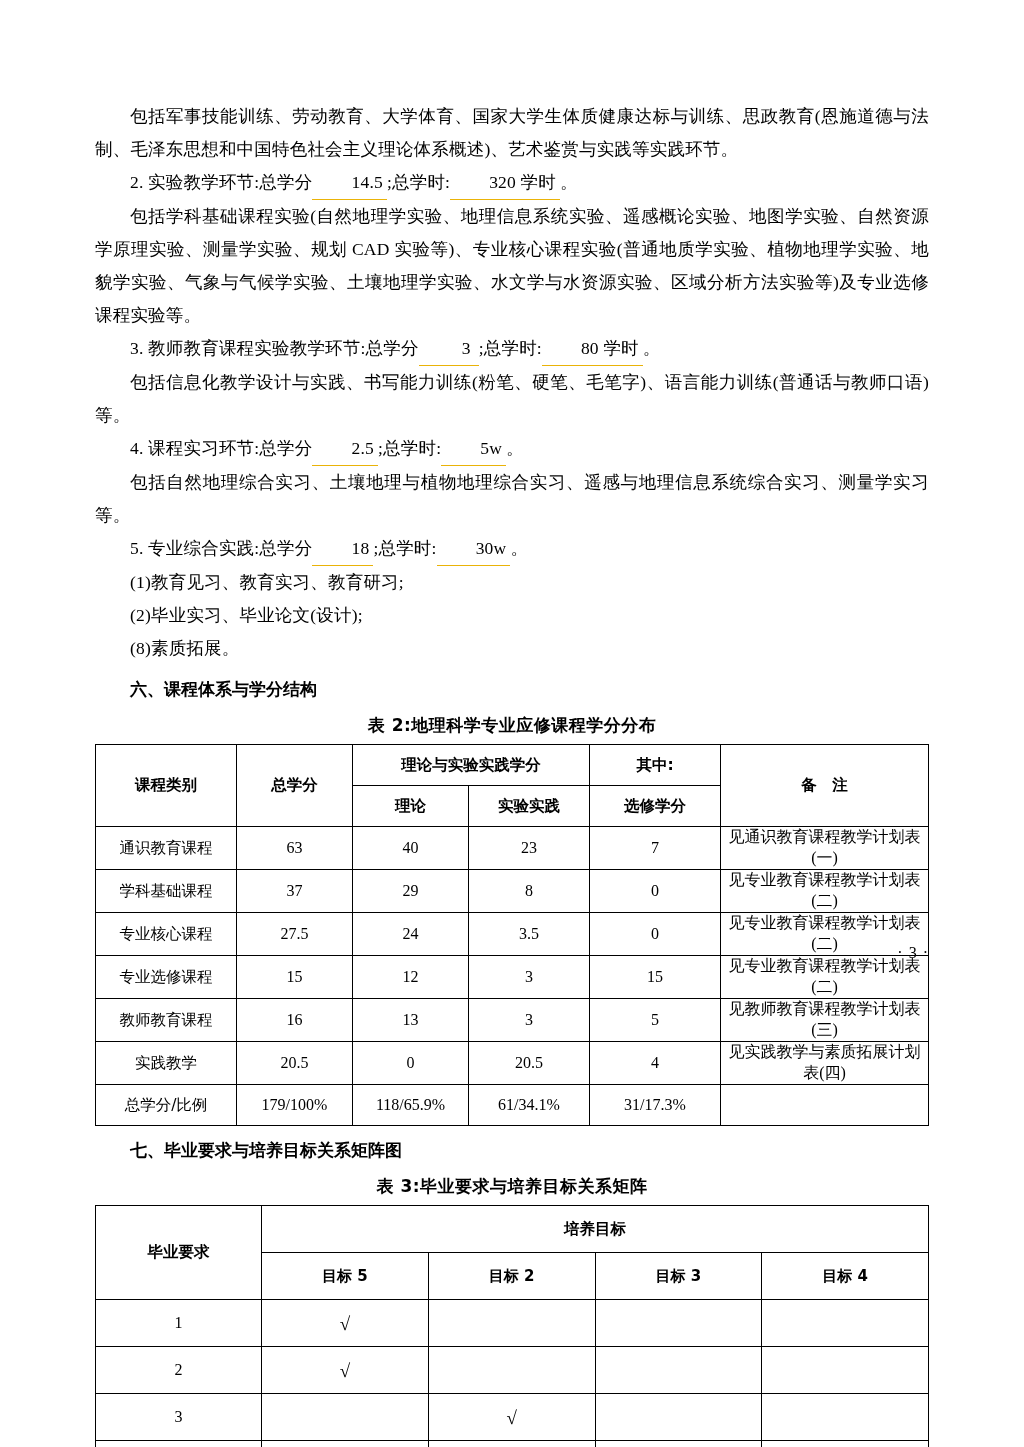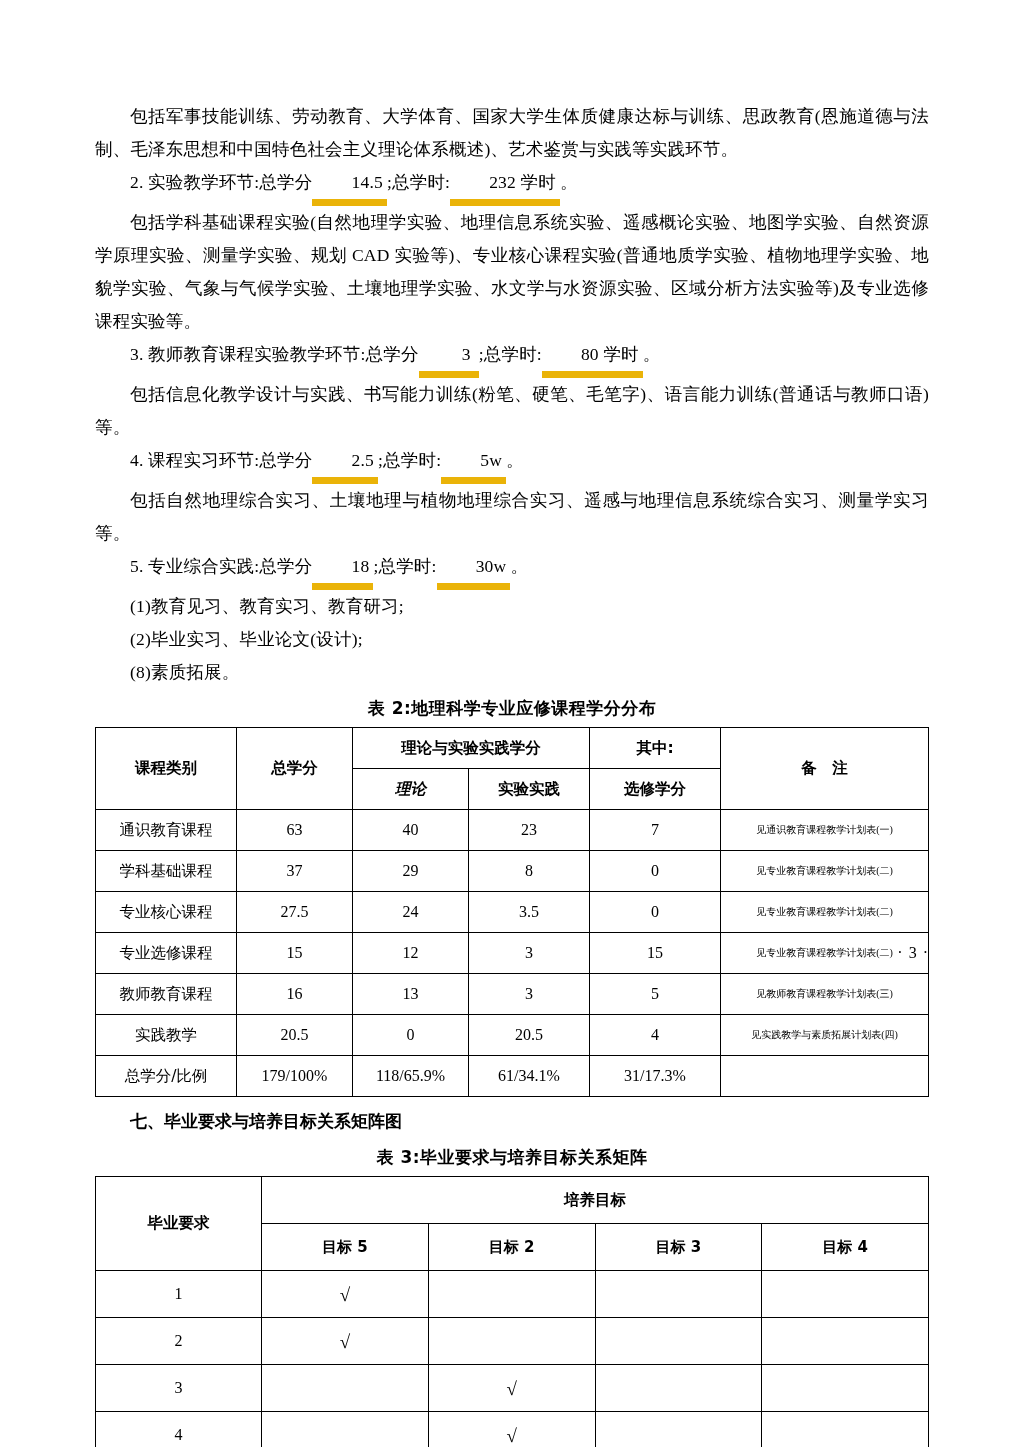--- a/index.html
+++ b/index.html
@@ -26,21 +26,21 @@
     font-size: 17.5px;
     line-height: 33px;
     text-align: justify;
     letter-spacing: 0.2px;
   }
   .indent {
     text-indent: 35px;
   }
   .blank {
     display: inline-block;
-    border-bottom: 7px solid #eab308;
+    border-bottom: 1px solid #eab308;
     text-align: center;
     padding: 0 4px;
   }
   .b40 { min-width: 52px; }
   .b50 { min-width: 62px; }
   .b30 { min-width: 40px; }
   .sec-title {
     font-family: "DejaVu Sans", "Liberation Sans", sans-serif;
     font-weight: bold;
     font-size: 17px;
@@ -65,25 +65,25 @@
     border: 1px solid #000;
     text-align: center;
     font-weight: normal;
     padding: 0;
     height: 40px;
   }
   .t2 td, .t2 th { height: 40px; }
   .t2 .hdr { font-family: "DejaVu Sans", "Liberation Sans", sans-serif; font-weight: bold; font-size: 15.5px; }
   .t2 .c1 { width: 140px; }
   .t2 .c2 { width: 115px; }
-  .t2 .c3 { width: 115px; font-style: italic; }
+  .t2 .c3 { width: 115px; }
   .t2 .c4 { width: 120px; }
   .t2 .c5 { width: 130px; }
   .t2 .rowlabel { font-family: "DejaVu Sans", "Liberation Sans", sans-serif; font-size: 15.5px; }
-  .t2 .note { font-size: 10px; }
+  .t2 .note { font-size: 16px; }
   .t3 td, .t3 th { height: 46px; }
   .t3 .hdr { font-family: "DejaVu Sans", "Liberation Sans", sans-serif; font-weight: bold; font-size: 15.5px; }
   .t3 .sub { font-family: "DejaVu Sans", "Liberation Sans", sans-serif; font-weight: bold; font-size: 15px; }
   .t3 .c1 { width: 165px; }
   .check { font-size: 19px; line-height: 1; }
   .footer {
     position: absolute;
     right: 95px;
     bottom: 55px;
     font-size: 16px;
@@ -92,21 +92,21 @@
   .tbl-wrap { margin-top: 2px; }
 </style>
 </head>
 <body>
 
 <div class="page">
 
   <p class="indent">包括军事技能训练、劳动教育、大学体育、国家大学生体质健康达标与训练、思政教育(恩施道德与法制、毛泽东思想和中国特色社会主义理论体系概述)、艺术鉴赏与实践等实践环节。</p>
 
   <p class="indent">
-    <span>2. 实验教学环节</span><span>:总学分</span><span class="blank b40">14.5</span><span>;总学时:</span><span class="blank b50">232 学时</span><span>。</span>
+    <span>2. 实验教学环节</span><span>:总学分</span><span class="blank b40">14.5</span><span>;总学时:</span><span class="blank b50">320 学时</span><span>。</span>
   </p>
 
   <p class="indent">包括学科基础课程实验(自然地理学实验、地理信息系统实验、遥感概论实验、地图学实验、自然资源学原理实验、测量学实验、规划 CAD 实验等)、专业核心课程实验(普通地质学实验、植物地理学实验、地貌学实验、气象与气候学实验、土壤地理学实验、水文学与水资源实验、区域分析方法实验等)及专业选修课程实验等。</p>
 
   <p class="indent">
     <span>3. 教师教育课程实验教学环节</span><span>:总学分</span><span class="blank b40">3</span><span>;总学时:</span><span class="blank b50">80 学时</span><span>。</span>
   </p>
 
   <p class="indent">包括信息化教学设计与实践、书写能力训练(粉笔、硬笔、毛笔字)、语言能力训练(普通话与教师口语)等。</p>
 
@@ -117,20 +117,21 @@
   <p class="indent">包括自然地理综合实习、土壤地理与植物地理综合实习、遥感与地理信息系统综合实习、测量学实习等。</p>
 
   <p class="indent">
     <span>5. 专业综合实践</span><span>:总学分</span><span class="blank b40">18</span><span>;总学时:</span><span class="blank b50">30w</span><span>。</span>
   </p>
 
   <p class="indent">(1)教育见习、教育实习、教育研习;</p>
   <p class="indent">(2)毕业实习、毕业论文(设计);</p>
   <p class="indent">(8)素质拓展。</p>
 
+  <div class="sec-title">六、课程体系与学分结构</div>
 
   <div class="tbl-caption">表 2:地理科学专业应修课程学分分布</div>
 
   <div class="tbl-wrap">
     <table class="t2">
       <tbody>
           <tr>
         <td class="hdr c1" rowspan="2">课程类别</td>
         <td class="hdr c2" rowspan="2">总学分</td>
         <td class="hdr" colspan="2">理论与实验实践学分</td>

